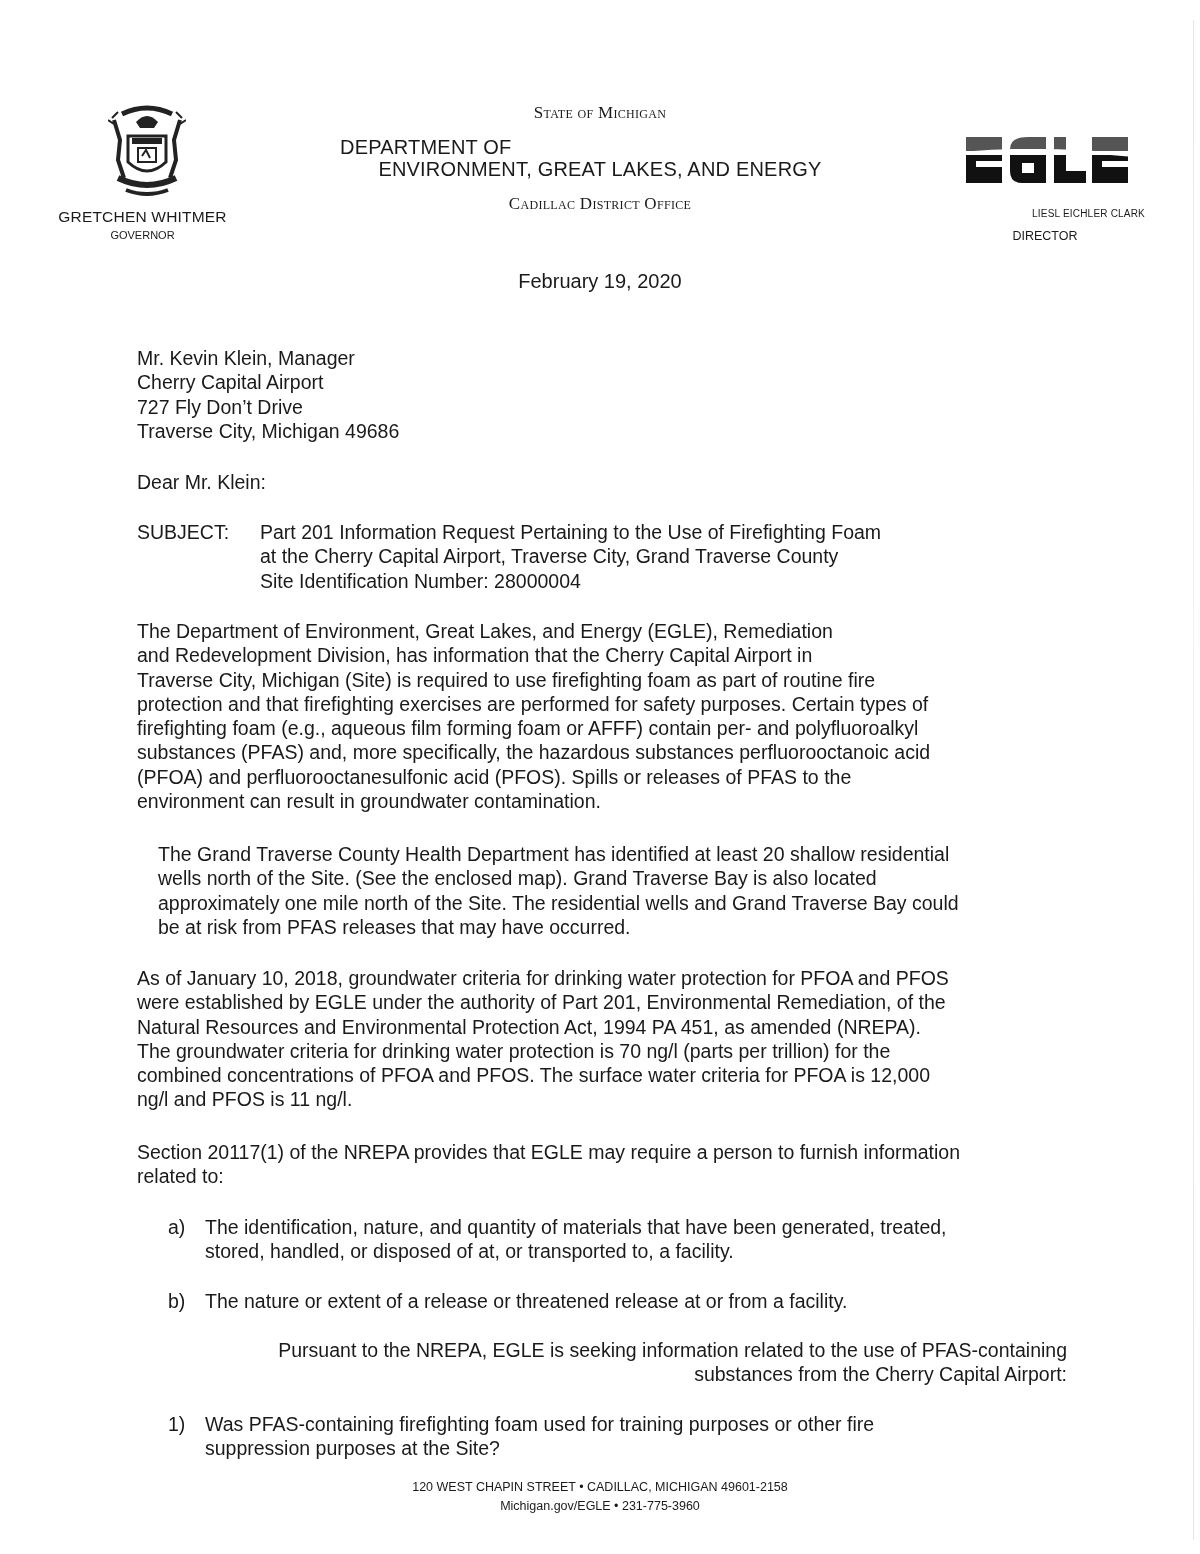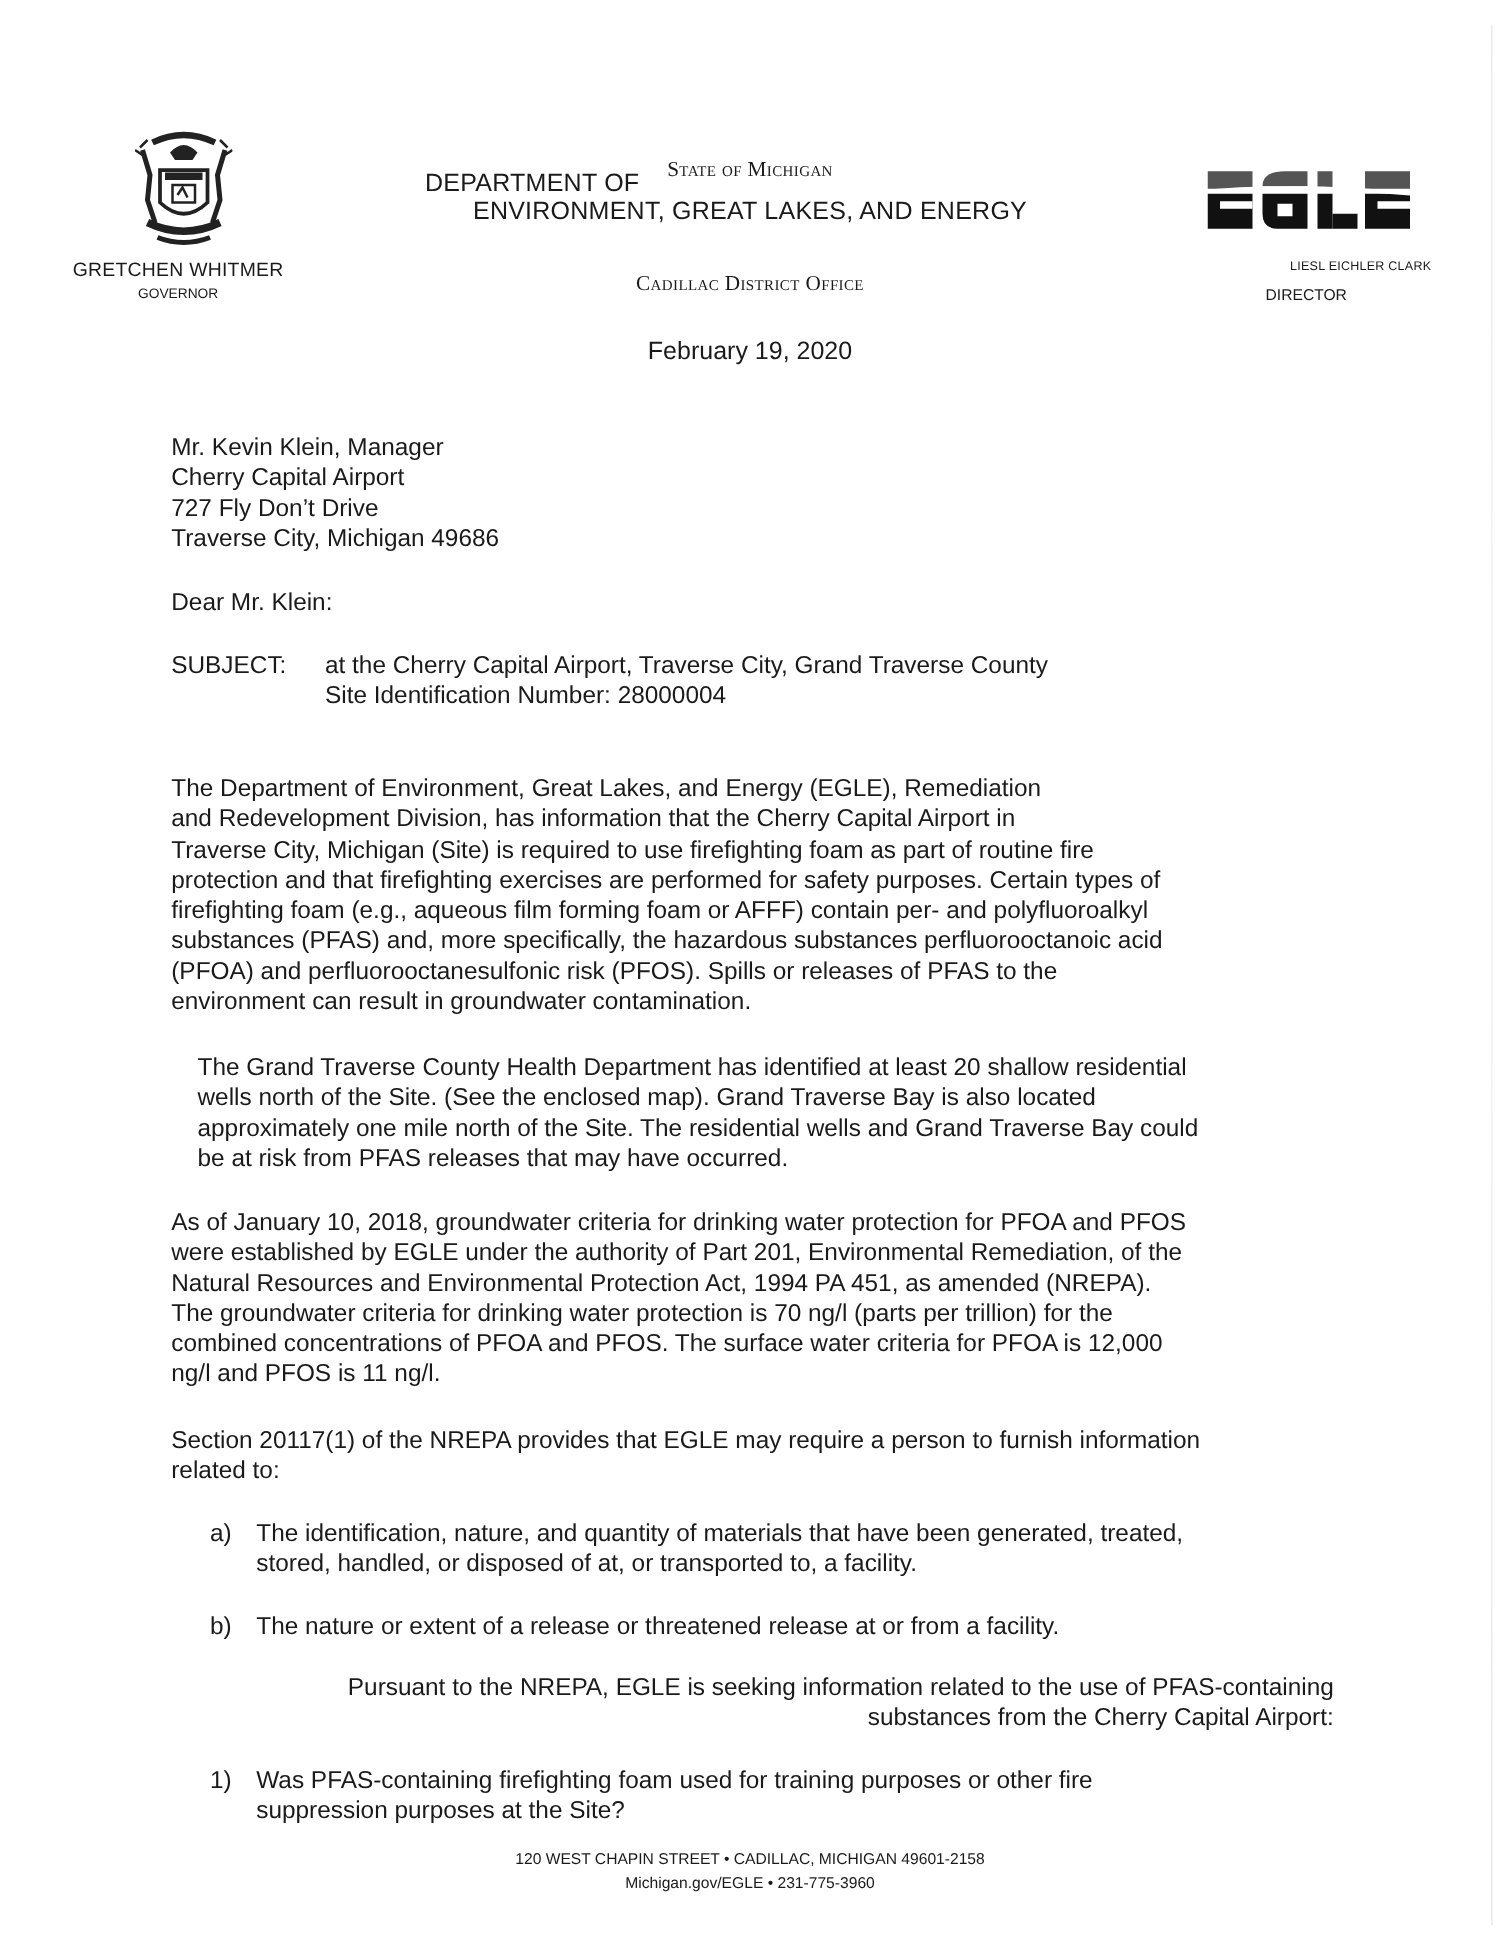--- a/index.html
+++ b/index.html
@@ -3,21 +3,21 @@
   <meta charset="utf-8">
   <style>
     html, body { margin: 0; padding: 0; background: #ffffff; }
     body {
       width: 1200px; height: 1554px; position: relative; overflow: hidden;
       color: #1a1a1a;
       font-family: "Liberation Sans", sans-serif;
     }
     .abs { position: absolute; }
     .serif { font-family: "Liberation Serif", serif; }
-    .smallcaps { font-variant: small-caps; letter-spacing: 0.3px; margin-top: 23px; }
+    .smallcaps { font-variant: small-caps; letter-spacing: 0.3px; }
 
     
     .seal { left: 108px; top: 100px; width: 78px; height: 100px; }
     .gov-name { left: 40px; top: 208px; width: 205px; text-align: center; font-size: 15.5px; letter-spacing: 0.2px; }
     .gov-title { left: 40px; top: 229px; width: 205px; text-align: center; font-size: 11px; }
     .state { left: 340px; top: 103px; width: 520px; text-align: center; font-size: 17px; }
     .dept1 { left: 340px; top: 136px; width: 520px; text-align: left; font-size: 20px; letter-spacing: 0.2px; }
     .dept2 { left: 340px; top: 158px; width: 520px; text-align: center; font-size: 20px; letter-spacing: 0.2px; }
     .district { left: 340px; top: 194px; width: 520px; text-align: center; font-size: 17px; }
     .egle-logo { left: 966px; top: 135px; width: 162px; height: 50px; }
@@ -112,32 +112,33 @@
   <span class="line">Mr. Kevin Klein, Manager</span>
   <span class="line">Cherry Capital Airport</span>
   <span class="line">727 Fly Don’t Drive</span>
   <span class="line">Traverse City, Michigan 49686</span>
 </div>
 
 <div class="abs salutation body-text">Dear Mr. Klein:</div>
 
 <div class="abs subject-label body-text">SUBJECT:</div>
 <div class="abs subject-body body-text">
+  <span class="line">Part 201 Information Request Pertaining to the Use of Firefighting Foam</span>
   <span class="line">at the Cherry Capital Airport, Traverse City, Grand Traverse County</span>
   <span class="line">Site Identification Number:  28000004</span>
 </div>
 
 <div class="abs para p1 body-text">
   <span class="line">The Department of Environment, Great Lakes, and Energy (EGLE), Remediation</span>
   <span class="line">and Redevelopment Division, has information that the Cherry Capital Airport in</span>
   <span class="line">Traverse City, Michigan (Site) is required to use firefighting foam as part of routine fire</span>
   <span class="line">protection and that firefighting exercises are performed for safety purposes.  Certain types of</span>
   <span class="line">firefighting foam (e.g., aqueous film forming foam or AFFF) contain per- and polyfluoroalkyl</span>
   <span class="line">substances (PFAS) and, more specifically, the hazardous substances perfluorooctanoic acid</span>
-  <span class="line">(PFOA) and perfluorooctanesulfonic risk (PFOS).  Spills or releases of PFAS to the</span>
+  <span class="line">(PFOA) and perfluorooctanesulfonic acid (PFOS).  Spills or releases of PFAS to the</span>
   <span class="line">environment can result in groundwater contamination.</span>
 </div>
 
 <div class="abs para p2 body-text">
   <span class="line">The Grand Traverse County Health Department has identified at least 20 shallow residential</span>
   <span class="line">wells north of the Site. (See the enclosed map).  Grand Traverse Bay is also located</span>
   <span class="line">approximately one mile north of the Site.  The residential wells and Grand Traverse Bay could</span>
   <span class="line">be at risk from PFAS releases that may have occurred.</span>
 </div>
 

